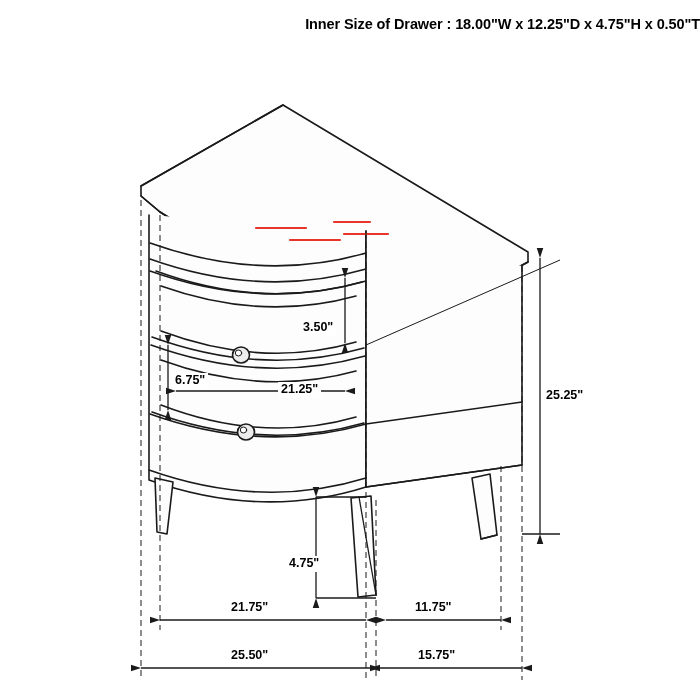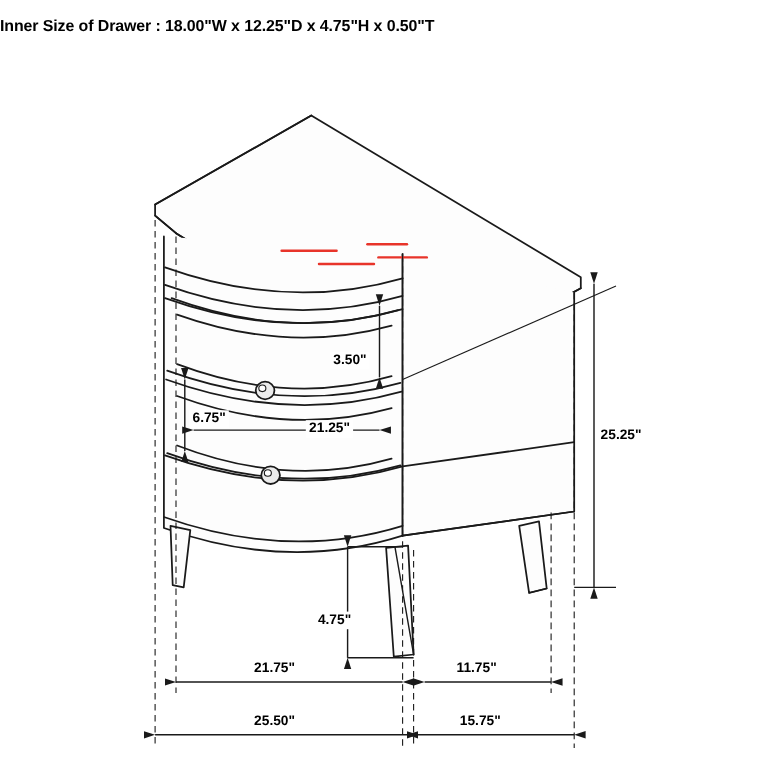--- a/index.html
+++ b/index.html
@@ -18,21 +18,21 @@
   #stage {
     position: relative;
     width: 700px;
     height: 700px;
   }
   .title {
     position: absolute;
     top: 16px;
     left: 0;
     width: 700px;
-    text-align: left;
+    text-align: right;
     font-size: 14.5px;
     font-weight: bold;
     letter-spacing: -0.1px;
     color: #000;
   }
   svg#drawing {
     position: absolute;
     top: 0;
     left: 0;
     width: 700px;

